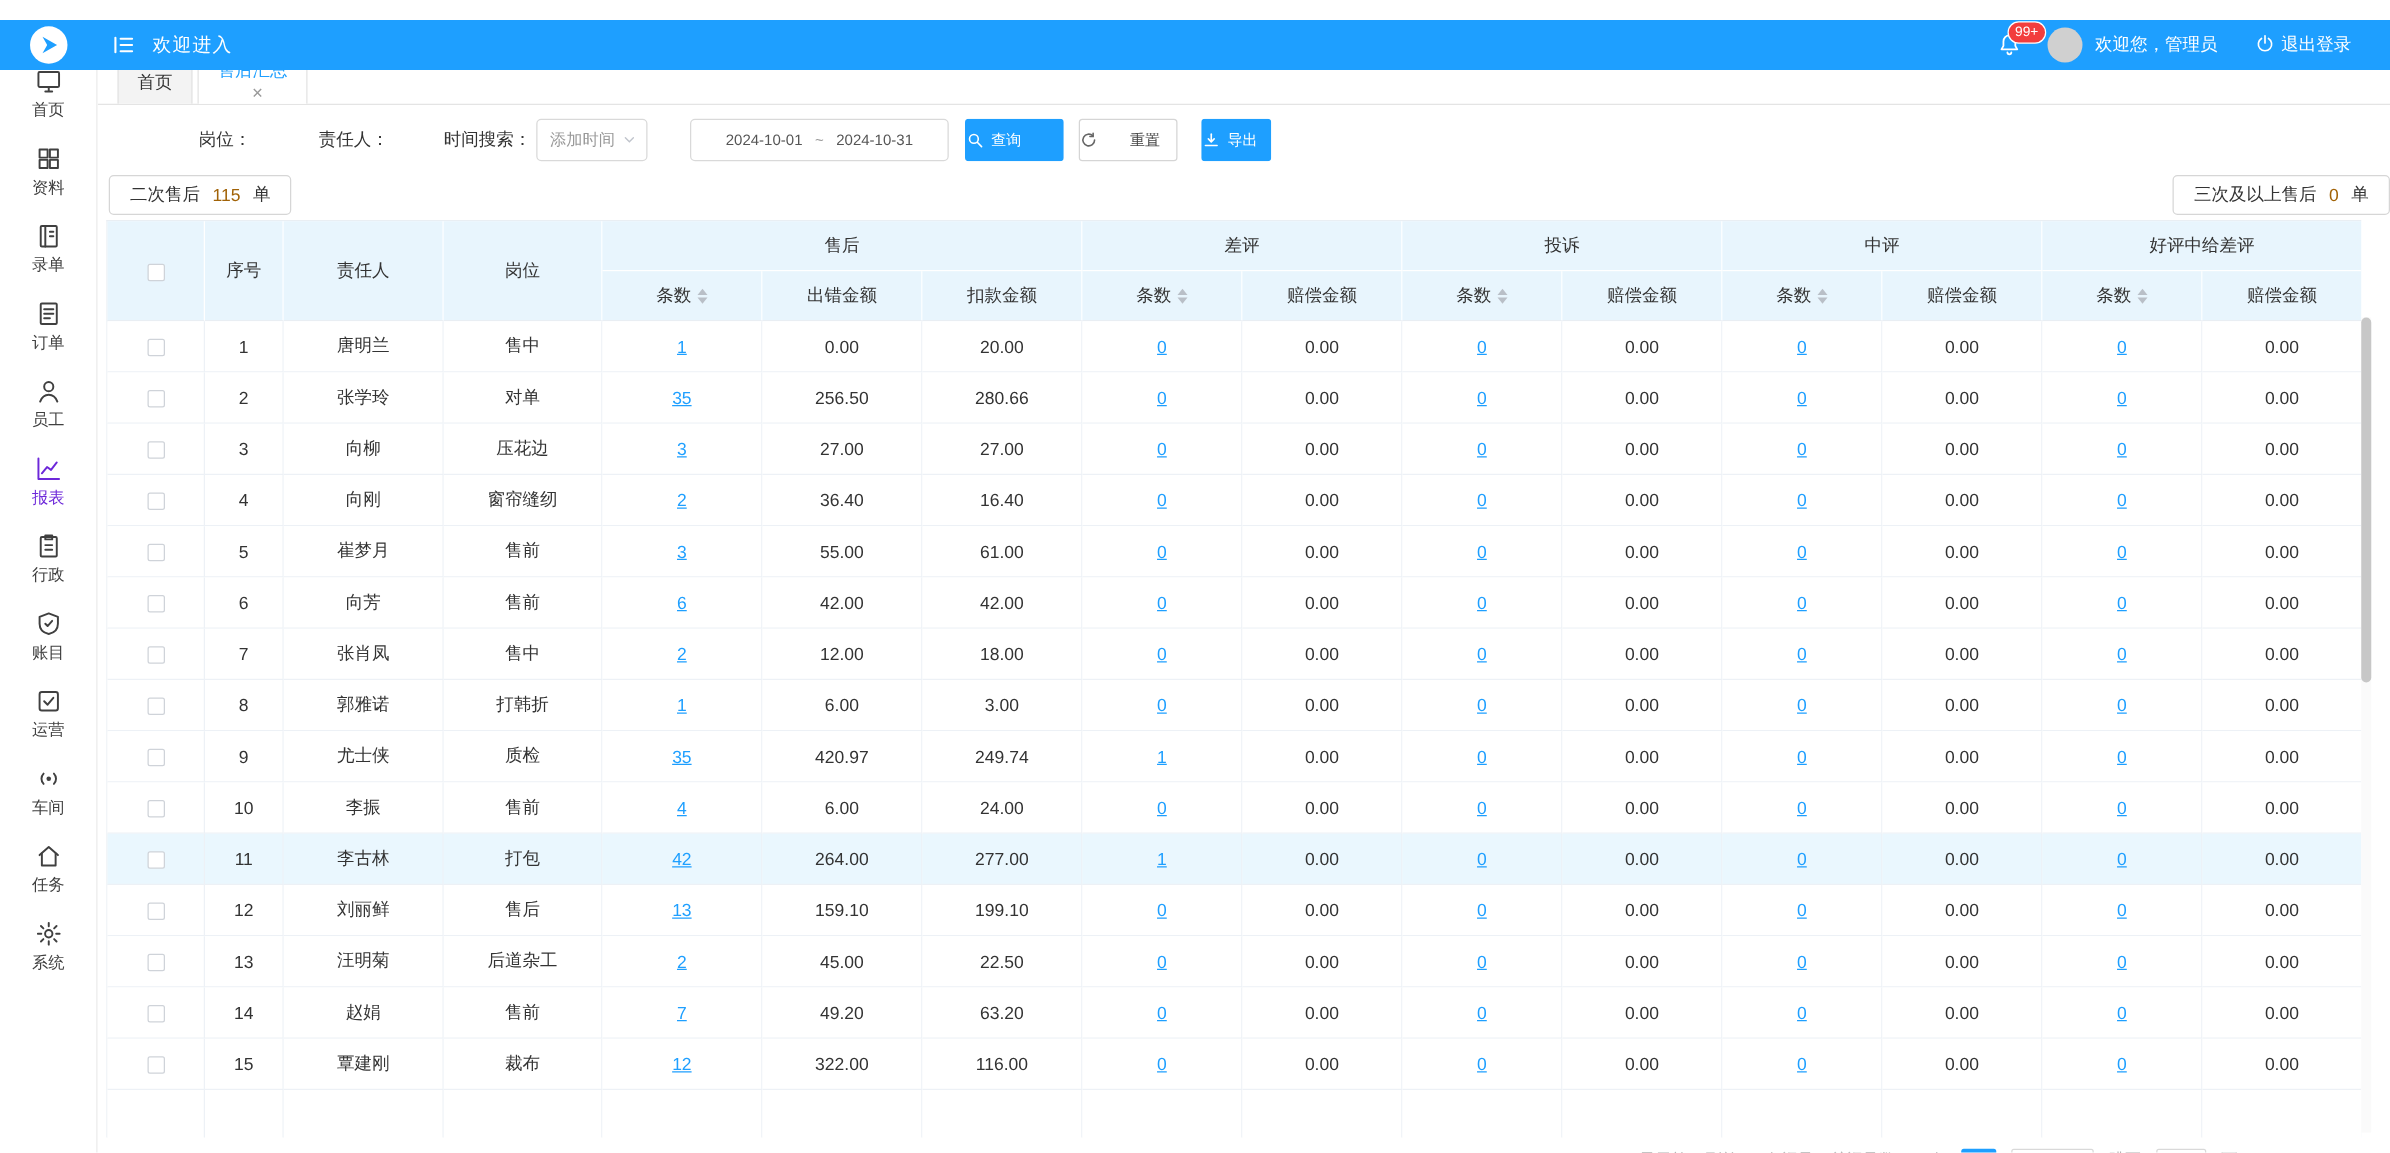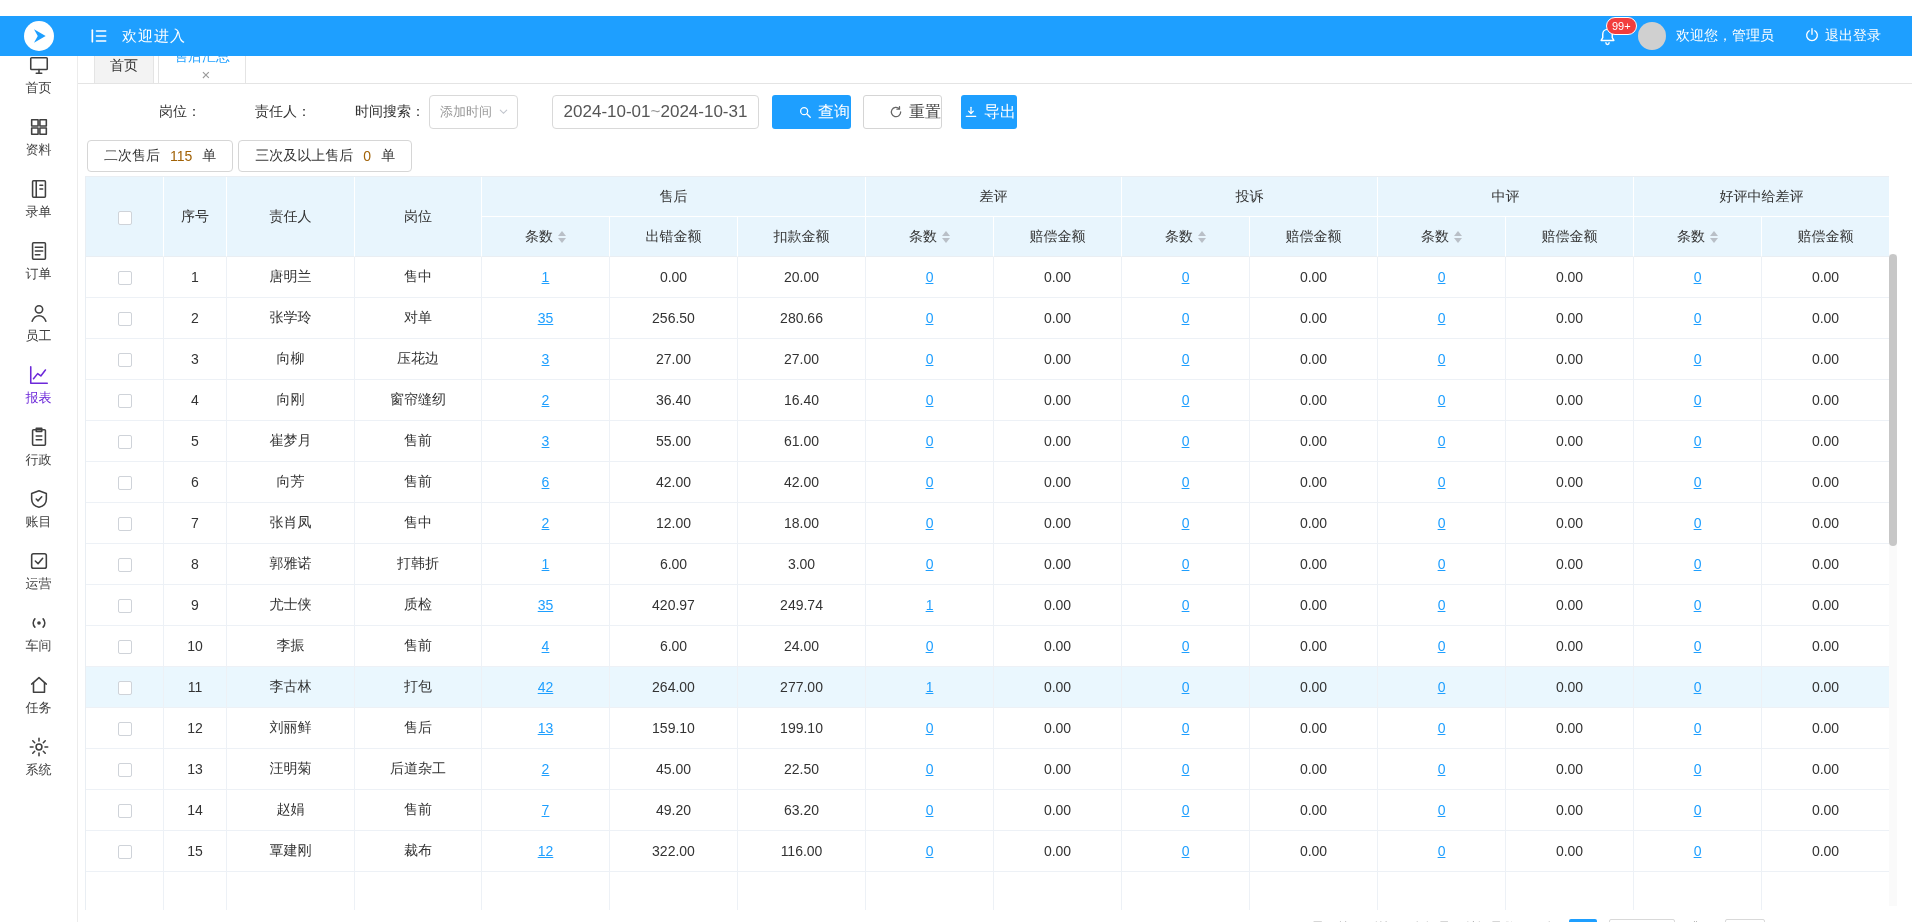--- a/index.html
+++ b/index.html
@@ -44,28 +44,28 @@
 
   .toolbar { height:56px; display:flex; align-items:center; padding-left:81px; font-size:14px; }
   .flabel { color:#333; white-space:nowrap; }
   .finput { height:34px; border:1px solid #d9d9d9; border-radius:4px; padding:0 12px;
     font-size:14px; color:#333; outline:none; background:#fff; font-family:"Liberation Sans",sans-serif; }
   .finput::placeholder { color:#c0c4cc; }
   .select-box { height:34px; border:1px solid #d9d9d9; border-radius:4px; background:#fff;
     display:flex; align-items:center; justify-content:space-between; padding:0 8px 0 10px;
     color:#999; font-size:13px; cursor:pointer; }
   .date-box { height:34px; border:1px solid #d9d9d9; border-radius:4px; background:#fff;
-    display:flex; align-items:center; justify-content:center; font-size:17px; color:#555; }
+    display:flex; align-items:center; justify-content:center; gap:10px; font-size:12px; color:#555; }
   .btn { height:34px; border-radius:3px; display:inline-flex; align-items:center;
-    justify-content:flex-end; font-size:16px; cursor:pointer; border:1px solid transparent; white-space:nowrap; }
+    justify-content:flex-start; font-size:12px; cursor:pointer; border:1px solid transparent; white-space:nowrap; }
   .btn svg { margin-right:6px; }
   .btn-primary { background:#1e9fff; color:#fff; }
-  .btn-plain { background:#fff; border-color:#d5d5d5; color:#444; }
-
-  .subtabs { height:32px; display:flex; gap:5px; padding-left:9px; }
+  .btn-plain { background:#fff; border-color:#d5d5d5; color:#444;gap:20px; }
+
+  .subtabs { height:32px; display:flex; gap:5px; padding-left:9px;justify-content:space-between; }
   .subtab { height:32px; border:1px solid #d6d6d6; border-radius:4px; background:#fff;
     display:flex; align-items:center; justify-content:center; gap:10px; font-size:14px;
     color:#333; cursor:pointer; padding:0 16px; }
   .subtab .cnt-red { color:#a16207; }
 
   
   .table-wrap { margin-left:7px; margin-top:4px; width:1804px; height:734px; overflow:hidden; }
   table { border-spacing:0; table-layout:fixed; width:1804px;
     border-top:1px solid #e9eef3; border-left:1px solid #e9eef3; font-size:14px; }
   th, td { text-align:center; vertical-align:middle; overflow:hidden; white-space:nowrap; }

